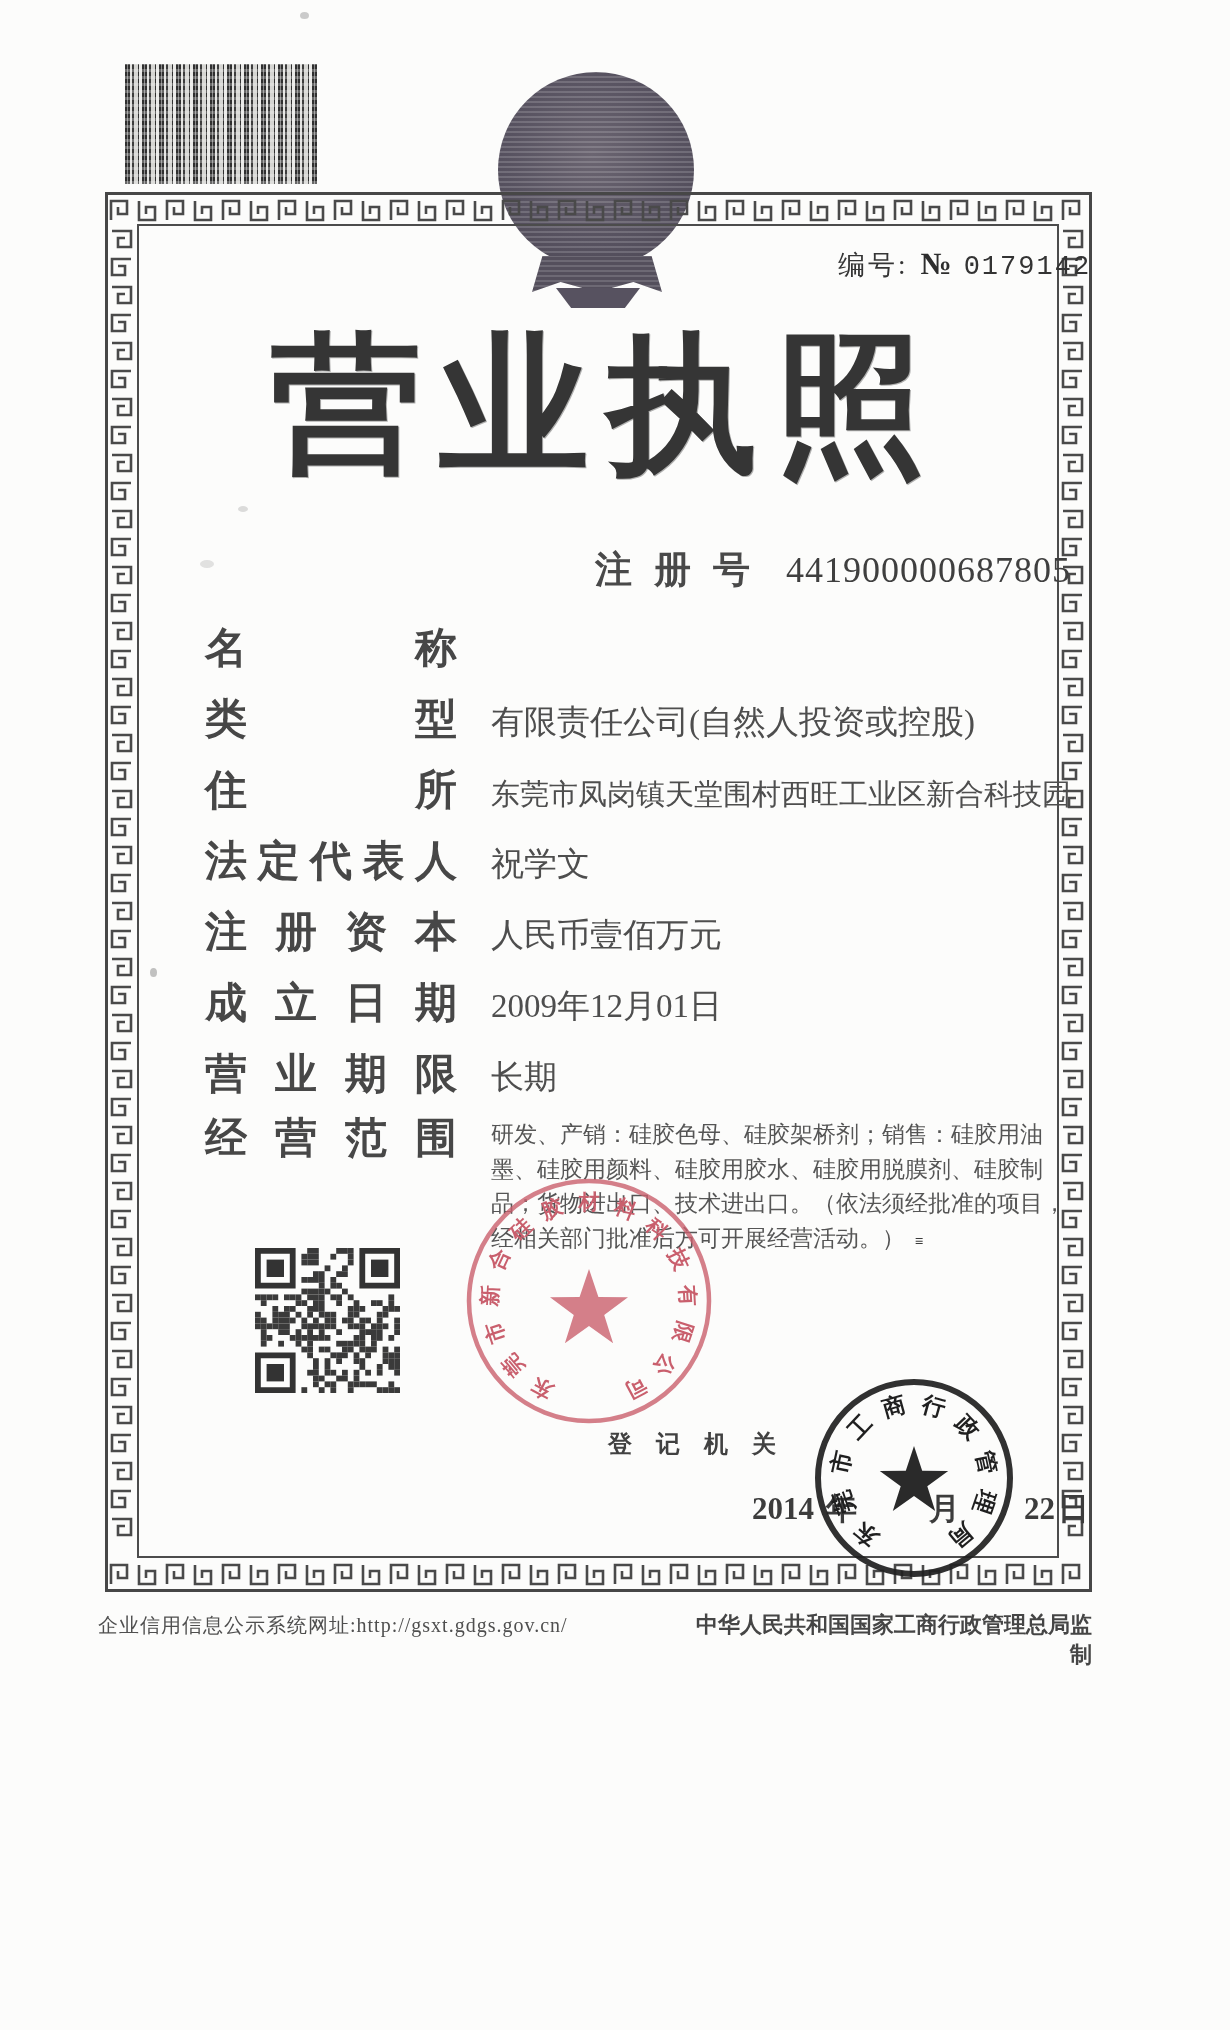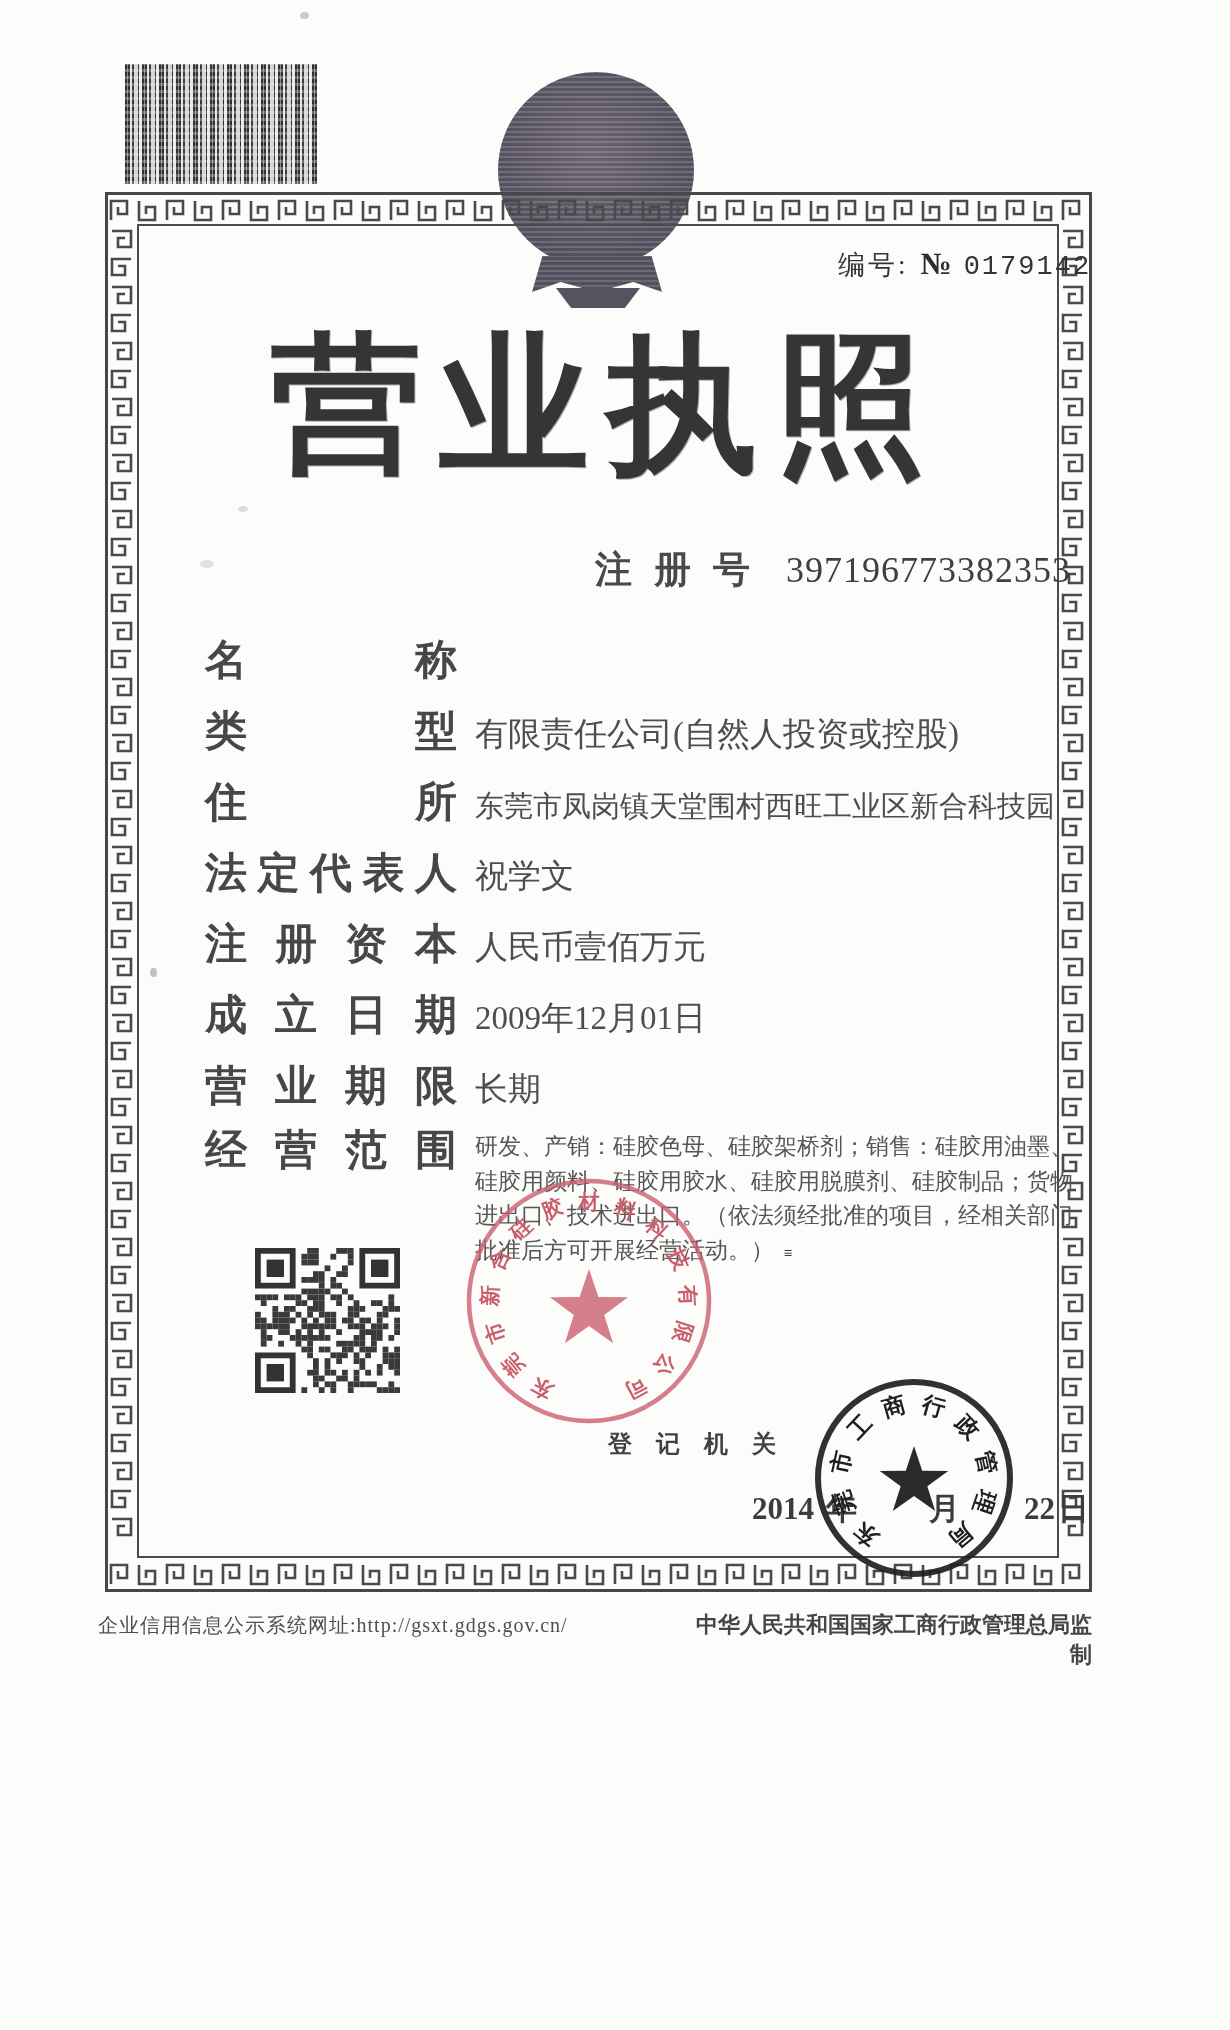--- a/index.html
+++ b/index.html
@@ -42,21 +42,21 @@
     font-family:"Liberation Sans",sans-serif;font-weight:900;font-size:150px;line-height:1.1;
     letter-spacing:18px;padding-left:18px;box-sizing:border-box;color:#353535;
     text-shadow:1px 1px 0 rgba(60,60,60,.4);}
 
   
   .regno{position:absolute;left:595px;top:545px;display:flex;align-items:center;}
   .regno-label{font-size:37px;font-weight:700;letter-spacing:22px;color:#494949;}
   .regno-value{font-size:36px;color:#3f3f3f;margin-left:14px;letter-spacing:1px;}
 
   
-  .row{position:absolute;left:205px;width:870px;display:flex;align-items:baseline;gap:18px;margin-top:12px;}
+  .row{position:absolute;left:205px;width:870px;display:flex;align-items:baseline;gap:34px;}
   .row-scope{align-items:flex-start;}
   .flabel{width:252px;flex:0 0 252px;font-weight:700;font-size:42px;color:#474747;
     text-align:justify;text-align-last:justify;}
   .fvalue{font-size:33px;color:#4e4e4e;white-space:nowrap;}
   .v-name{font-size:34px;}
   .v-addr{font-size:29px;}
   .v-scope{font-size:23px;white-space:normal;width:600px;line-height:1.5;color:#555;margin-top:8px;}
   .scope-mark{font-size:15px;font-weight:700;color:#3a3a3a;margin-left:4px;}
 
   
@@ -603,21 +603,21 @@
   <div class="serial">
     <span class="serial-label">编号:</span>
     <span class="serial-mark">№</span>
     <span class="serial-num">0179142</span>
   </div>
 
   <div class="title">营业执照</div>
 
   <div class="regno">
     <span class="regno-label">注册号</span>
-    <span class="regno-value">397196773382353</span>
+    <span class="regno-value">441900000687805</span>
   </div>
 
   <div class="row" style="top:620px">
     <div class="flabel">名称</div>
   </div>
   <div class="row" style="top:691px">
     <div class="flabel">类型</div>
     <div class="fvalue">有限责任公司(自然人投资或控股)</div>
   </div>
   <div class="row" style="top:762px">

